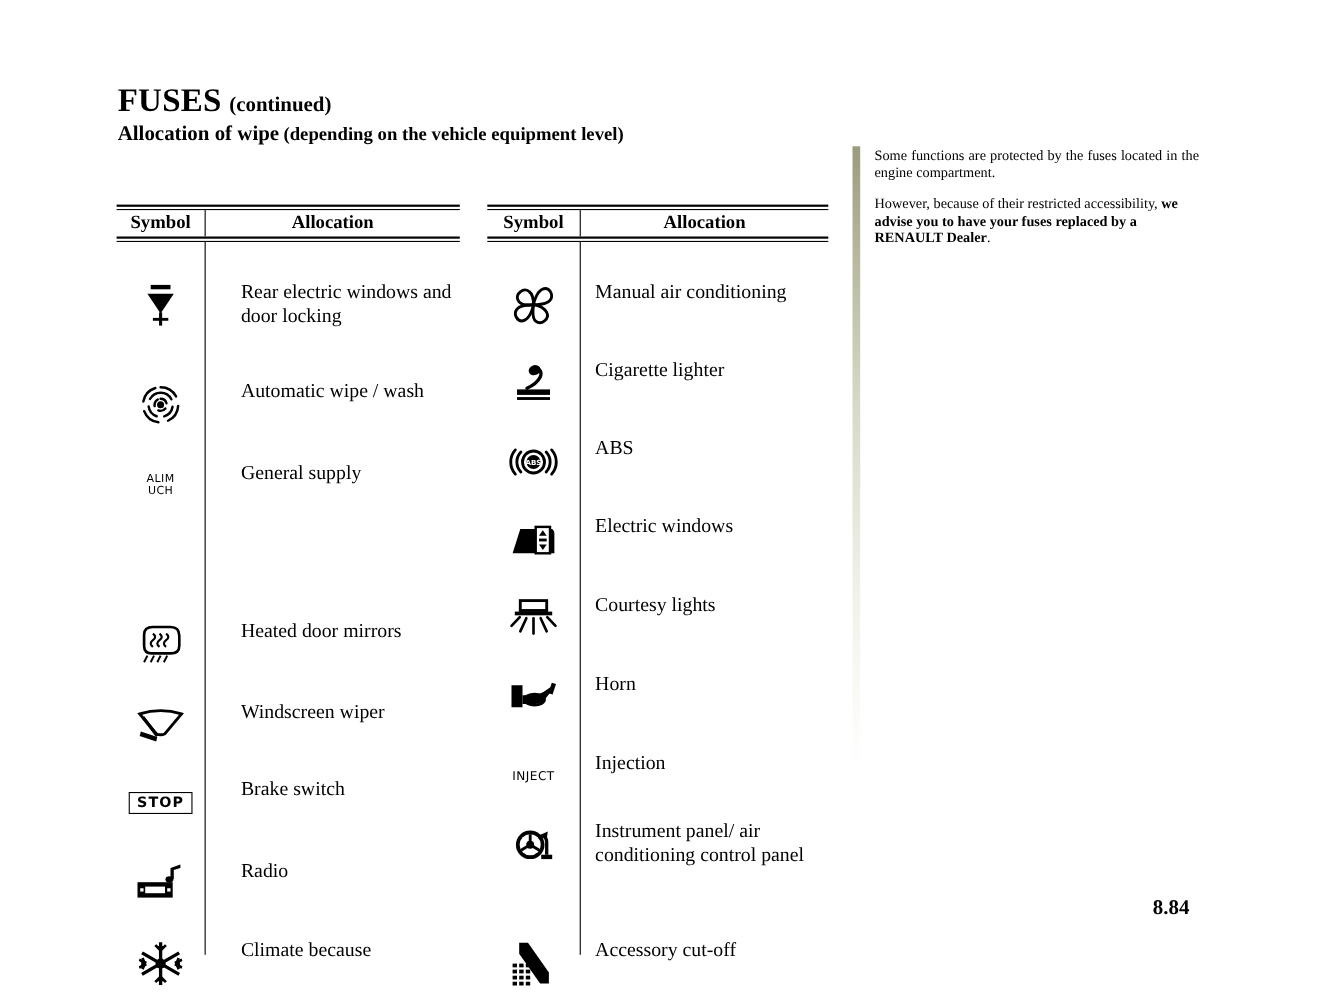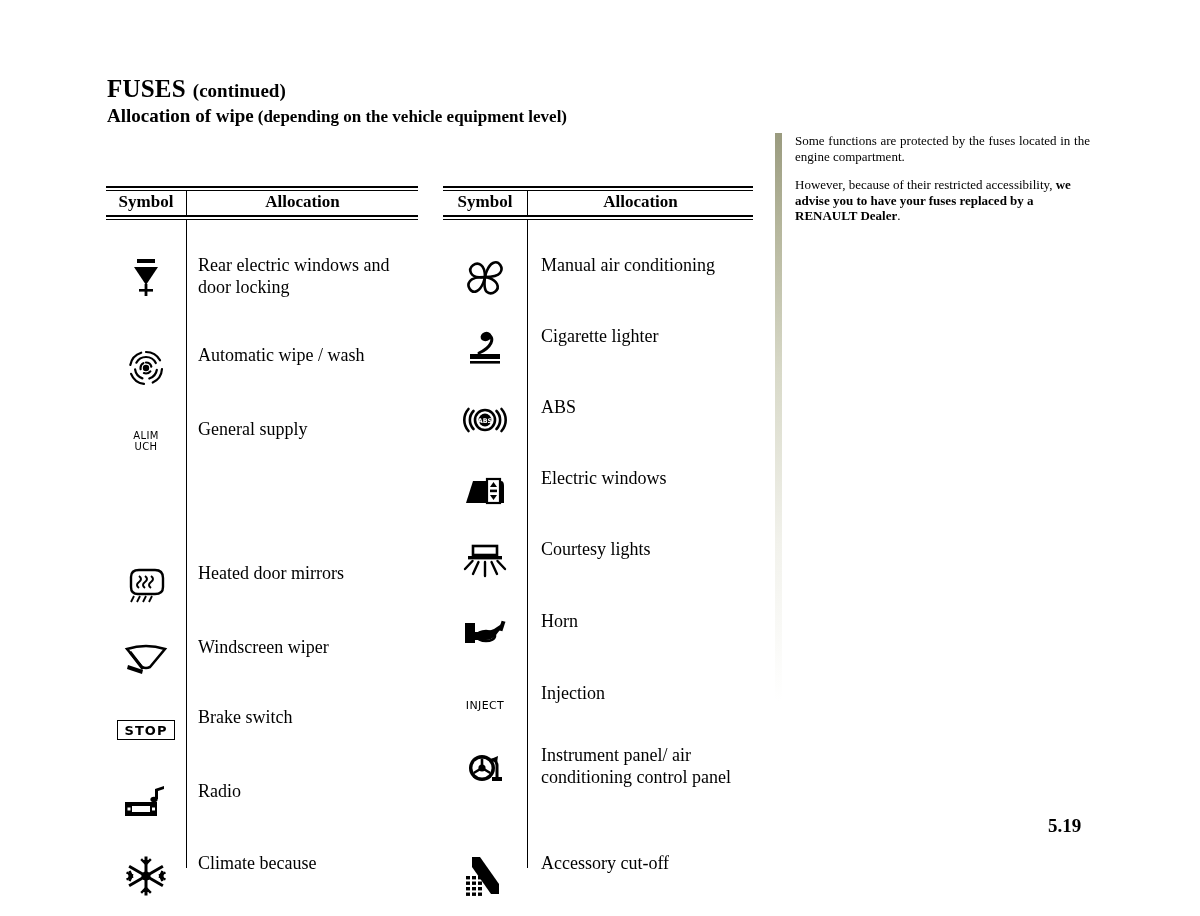--- a/index.html
+++ b/index.html
@@ -23,21 +23,21 @@
     top: 76px;
     width: 660px;
   }
   #title-line {
     white-space: nowrap;
     line-height: 1.05;
   }
   .title-main {
     font-family: "Liberation Serif", "DejaVu Serif", serif;
     font-weight: bold;
-    font-size: 25px;
+    font-size: 30px;
     letter-spacing: 0.2px;
   }
   .title-cont {
     font-family: "Liberation Serif", "DejaVu Serif", serif;
     font-weight: bold;
     font-size: 19px;
     padding-left: 7px;
   }
   #subtitle-line {
     margin-top: 4px;
@@ -122,21 +122,21 @@
     align-items: center;
     justify-content: center;
   }
   #fuse-table-left .fcell-symbol  { width: 80px; }
   #fuse-table-right .fcell-symbol { width: 84px; }
 
   .fcell-alloc {
     flex: 1 1 auto;
     font-size: 18px;
     line-height: 1.22;
-    padding-left: 12px;
+    padding-left: 33px;
     padding-top: 1px;
   }
   #fuse-table-right .fcell-alloc { padding-left: 14px; }
 
   .sym-box {
     width: 54px;
     height: 48px;
     display: flex;
     align-items: center;
     justify-content: center;
@@ -520,13 +520,13 @@
 </div>
 
 <div id="side-note">
   <div id="side-bar"></div>
   <div id="side-note-text">
     <p id="side-note-p1">Some functions are protected by the fuses located in the engine compartment.</p>
     <p id="side-note-p2"><span>However, because of their restricted accessibility, </span><span class="note-bold">we advise you to have your fuses replaced by a RENAULT Dealer</span><span>.</span></p>
   </div>
 </div>
 
-<div id="page-number">5.19</div>
+<div id="page-number">8.84</div>
 
 </body></html>

